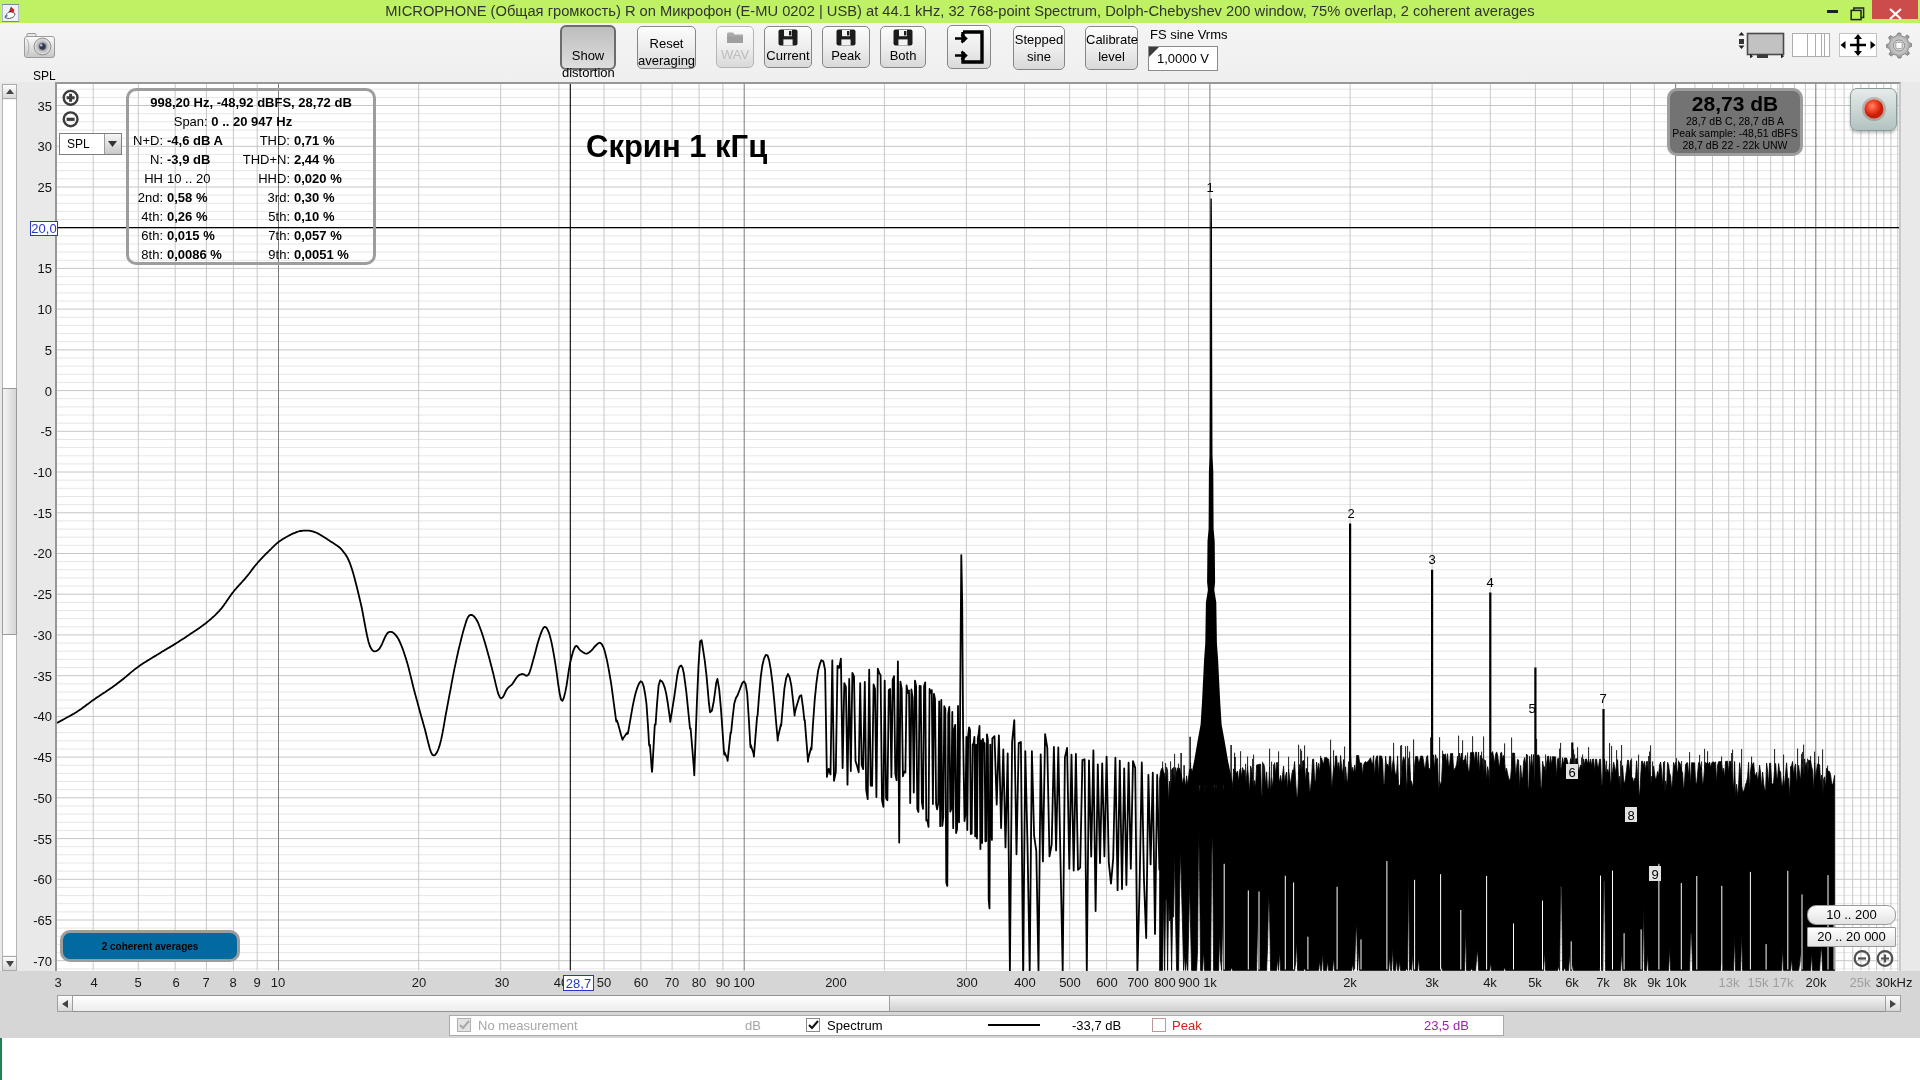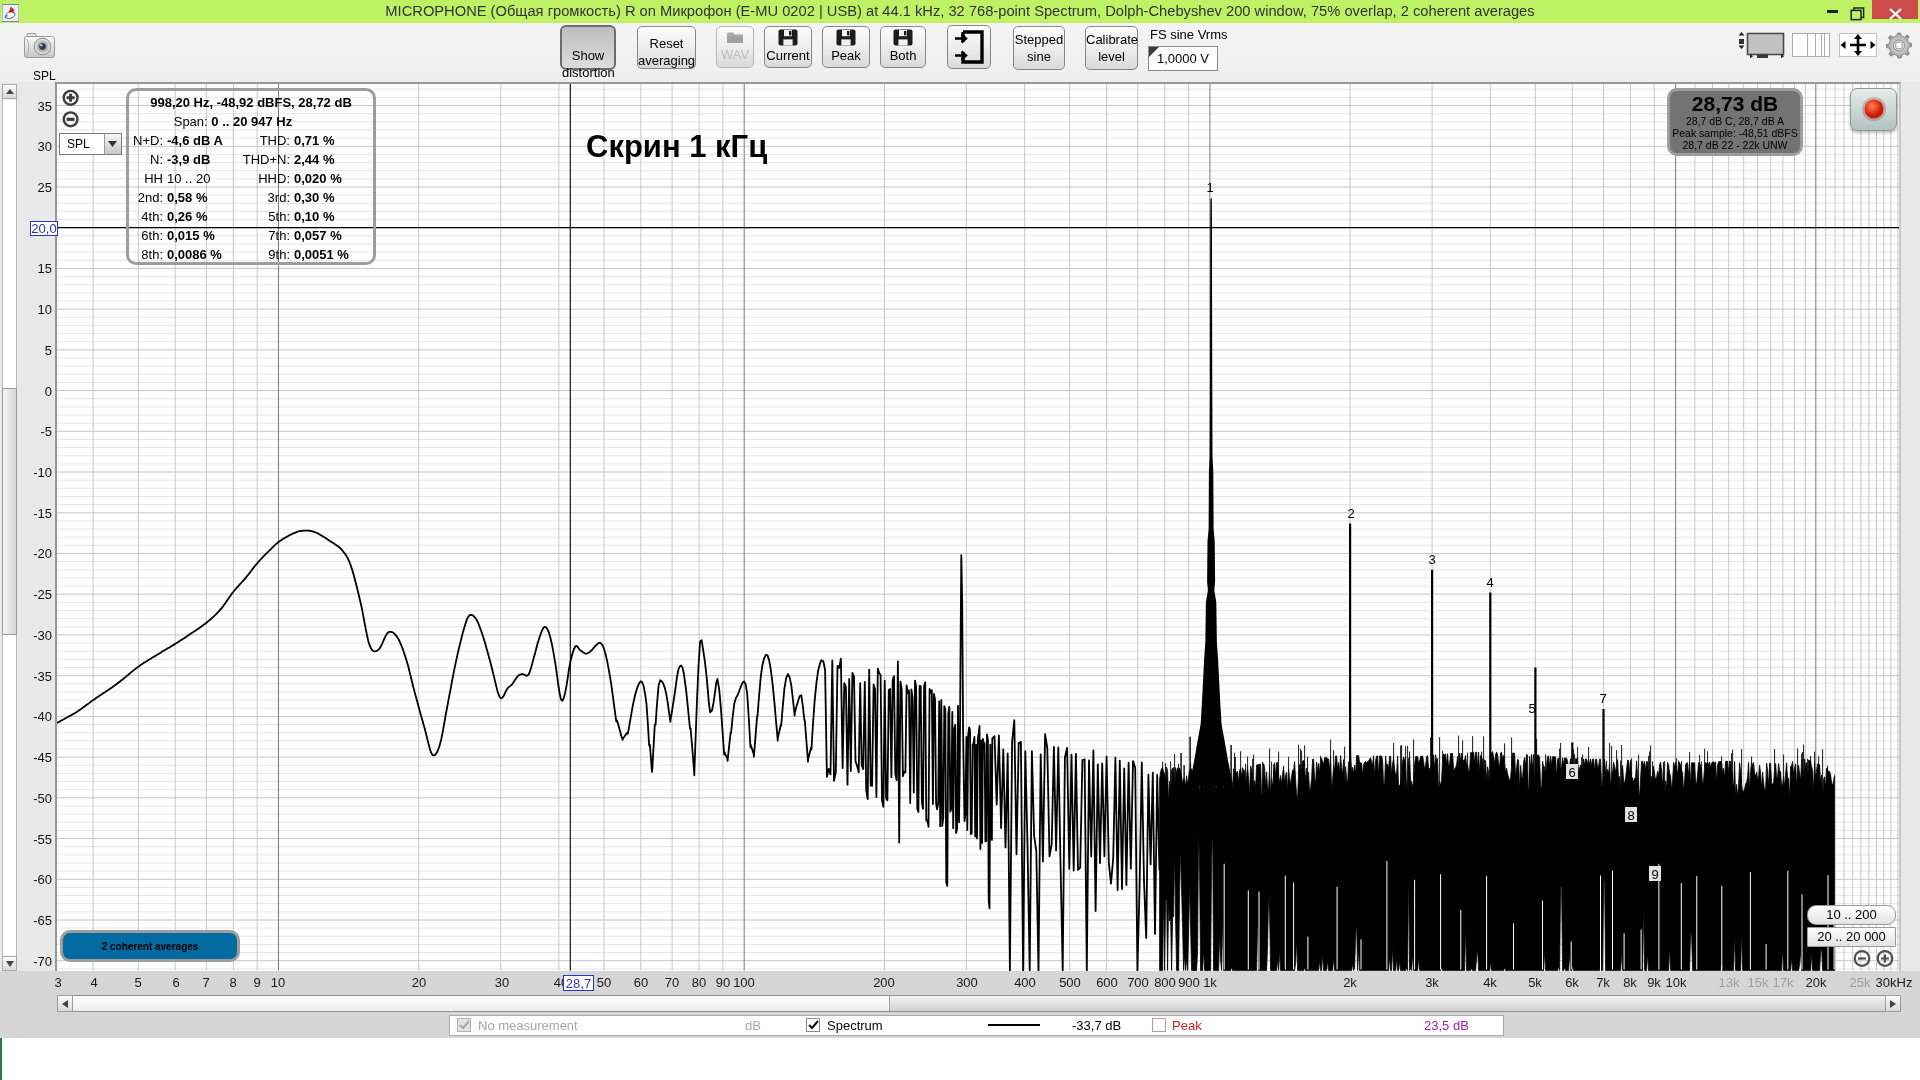--- a/index.html
+++ b/index.html
@@ -322,21 +322,21 @@
 <div class="xl" style="left:238px">10</div>
 <div class="xl" style="left:379px">20</div>
 <div class="xl" style="left:462px">30</div>
 <div class="xl" style="left:521px">40</div>
 <div class="xl" style="left:564px">50</div>
 <div class="xl" style="left:601px">60</div>
 <div class="xl" style="left:632px">70</div>
 <div class="xl" style="left:659px">80</div>
 <div class="xl" style="left:683px">90</div>
 <div class="xl" style="left:704px">100</div>
-<div class="xl" style="left:844px">200</div>
+<div class="xl" style="left:796px">200</div>
 <div class="xl" style="left:927px">300</div>
 <div class="xl" style="left:985px">400</div>
 <div class="xl" style="left:1030px">500</div>
 <div class="xl" style="left:1067px">600</div>
 <div class="xl" style="left:1098px">700</div>
 <div class="xl" style="left:1125px">800</div>
 <div class="xl" style="left:1149px">900</div>
 <div class="xl" style="left:1170px">1k</div>
 <div class="xl" style="left:1310px">2k</div>
 <div class="xl" style="left:1392px">3k</div>

